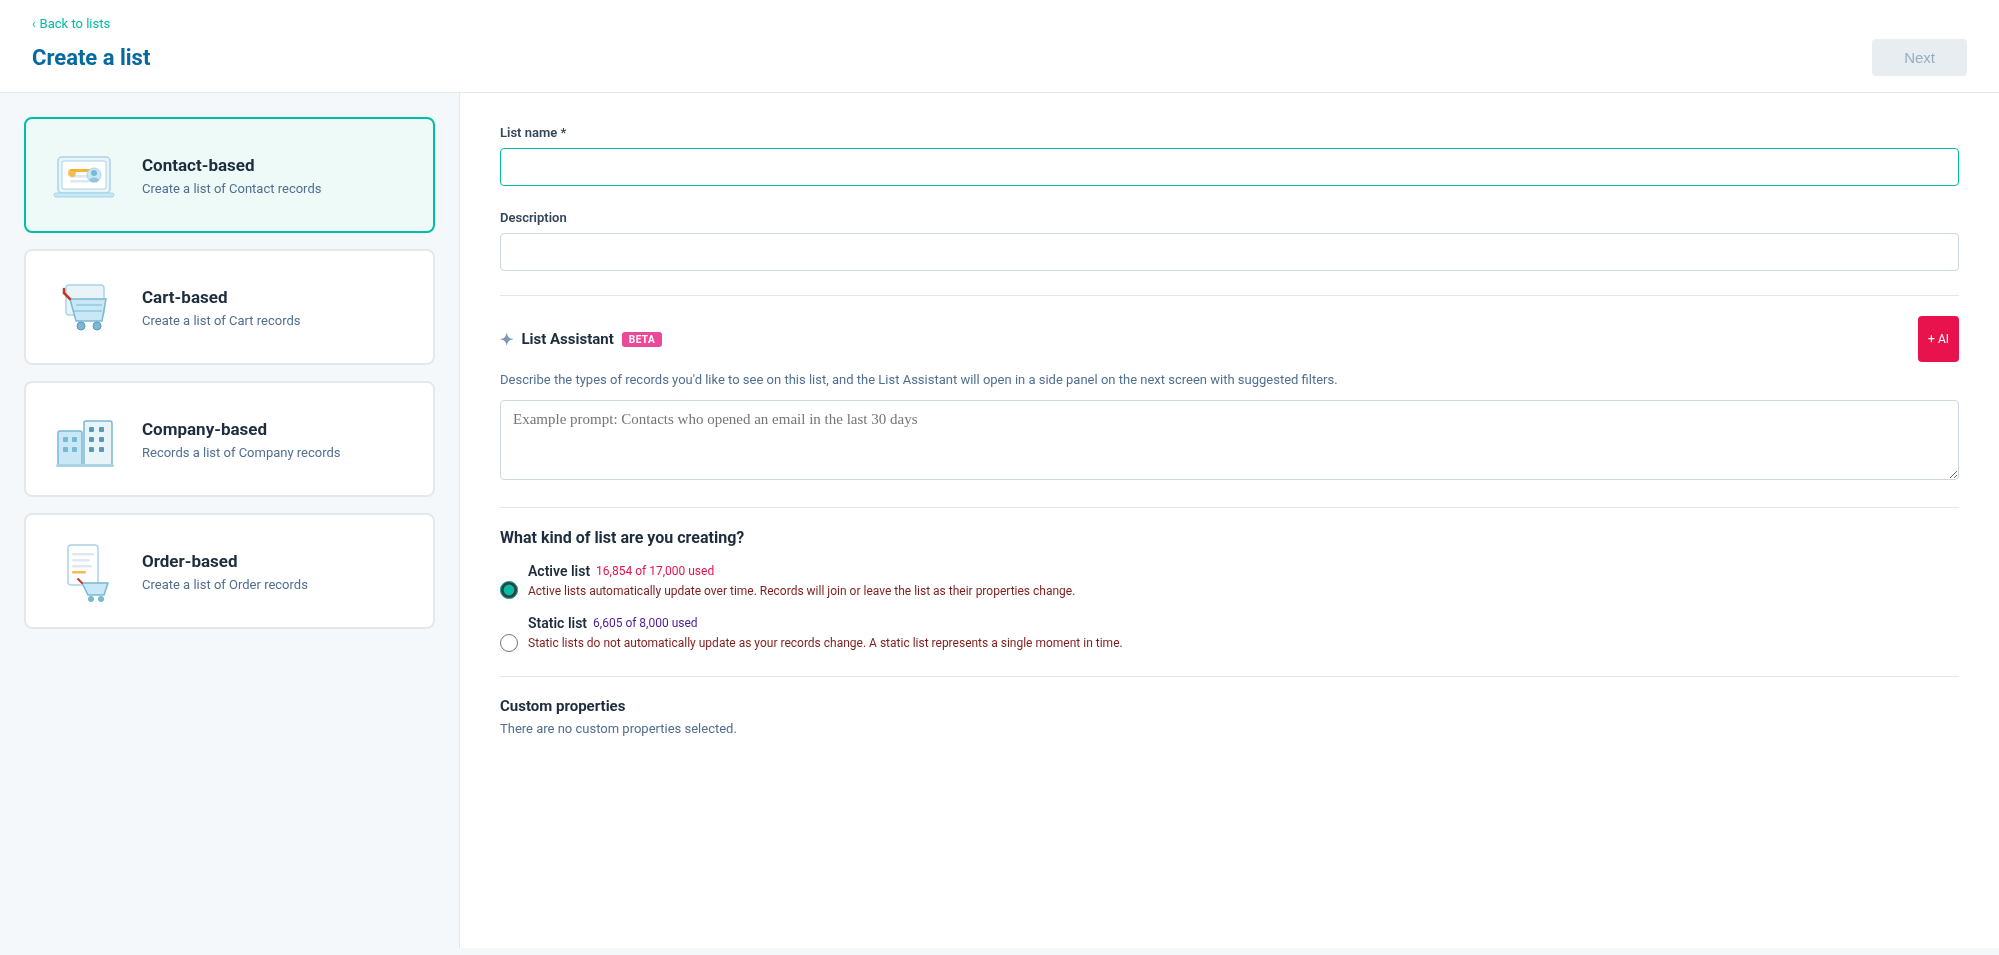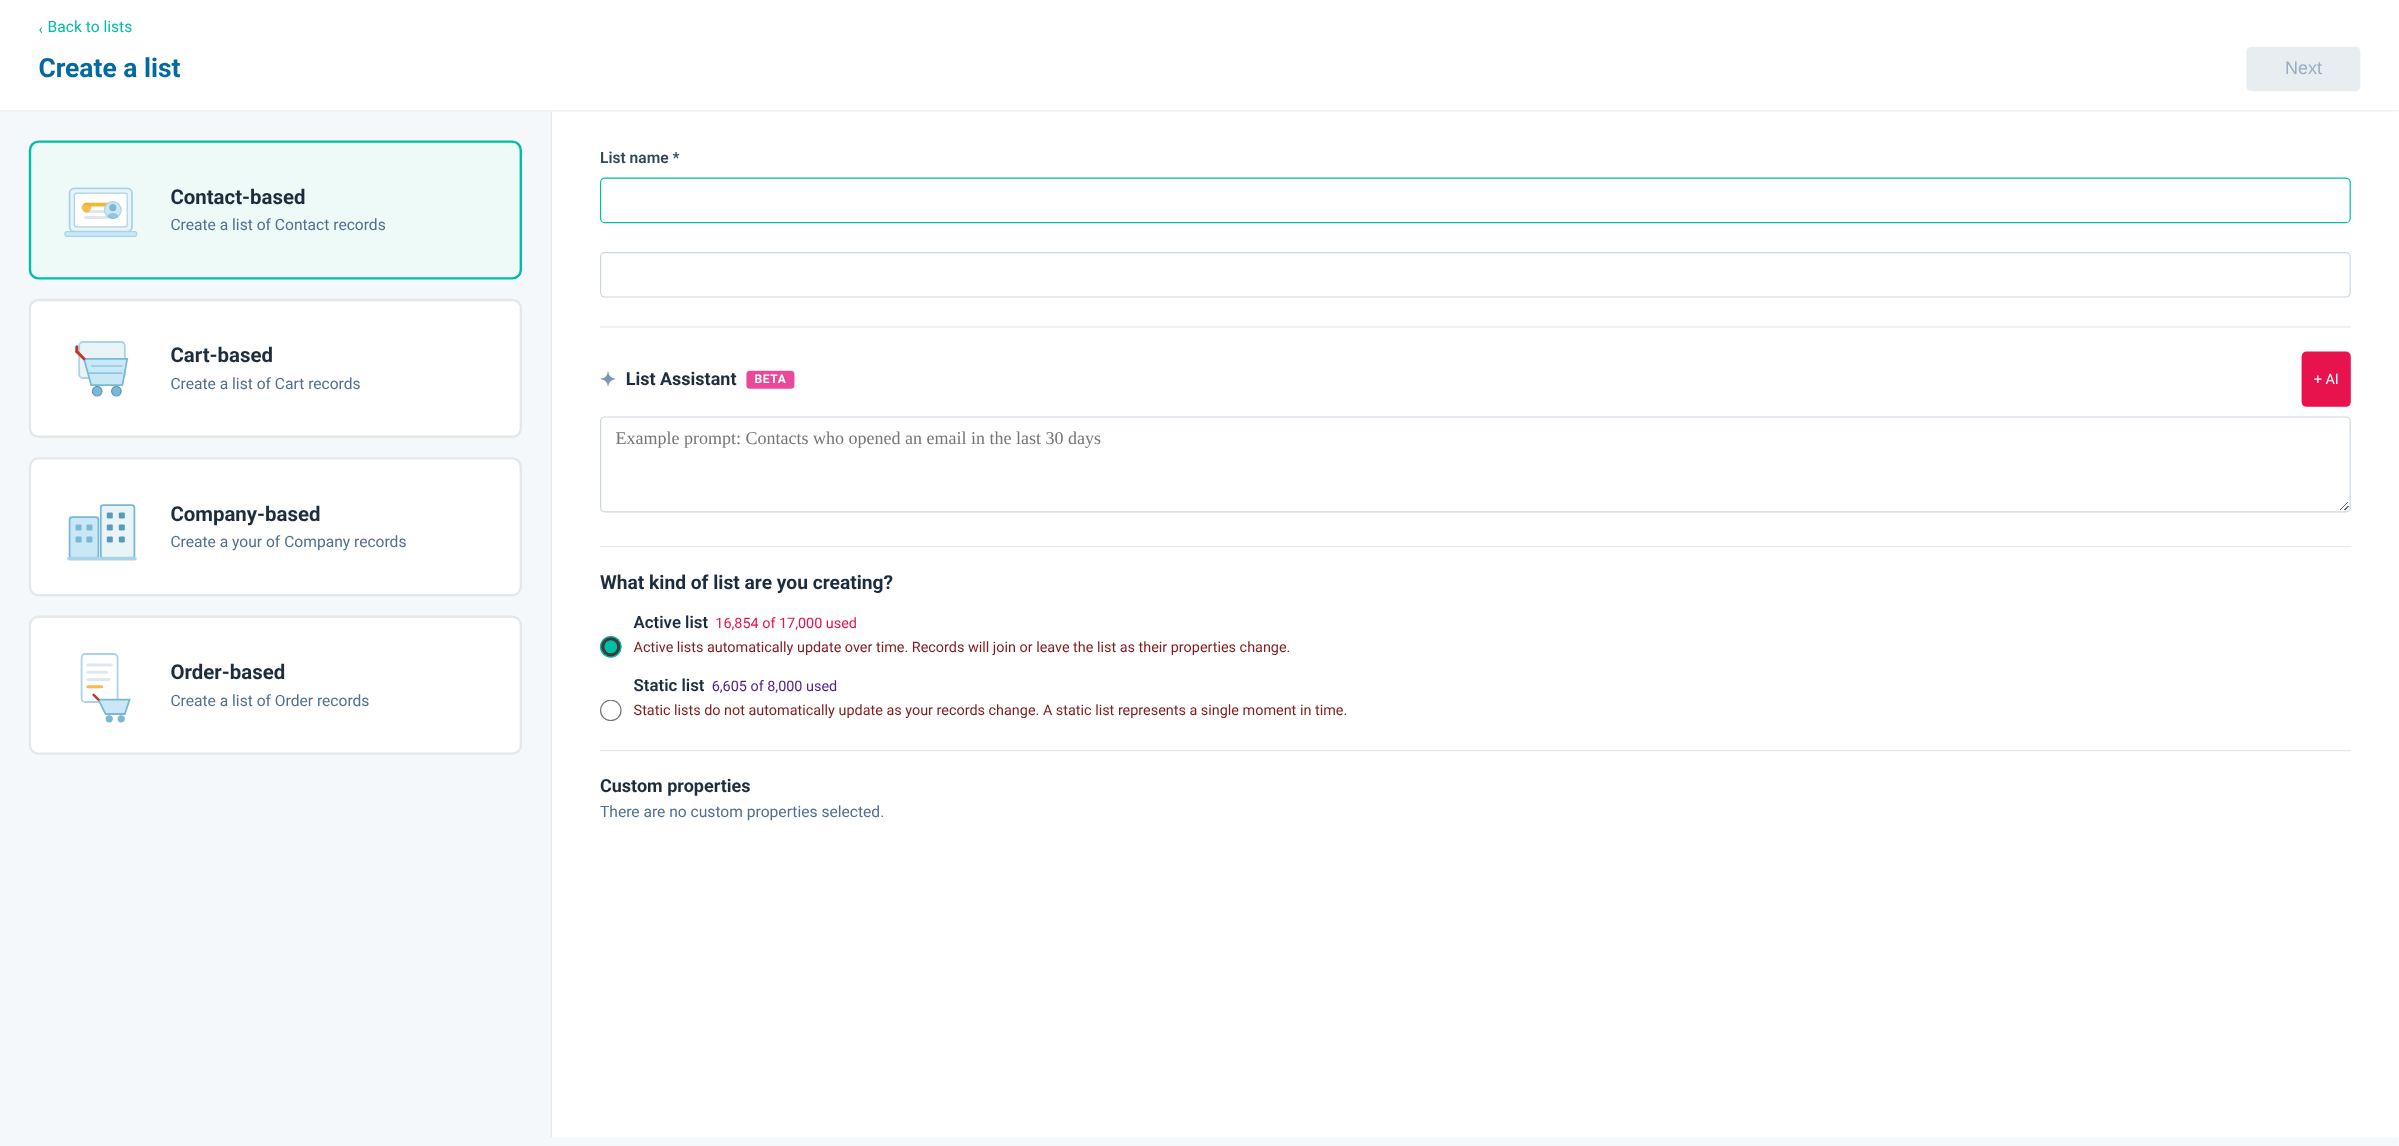--- a/index.html
+++ b/index.html
@@ -362,21 +362,21 @@
           <rect x="39" y="34" width="5" height="5" rx="1" fill="#5a9ab8"></rect>
           <rect x="49" y="34" width="5" height="5" rx="1" fill="#5a9ab8"></rect>
           <rect x="39" y="44" width="5" height="5" rx="1" fill="#5a9ab8"></rect>
           <rect x="49" y="44" width="5" height="5" rx="1" fill="#5a9ab8"></rect>
 
           <rect x="6" y="61" width="58" height="3" rx="1.5" fill="#aad4e6"></rect>
         </svg>
       </div>
       <div class="card-text">
         <h3>Company-based</h3>
-        <p>Create a your of Company records</p>
+        <p>Records a list of Company records</p>
       </div>
     </div>
 
     <div class="list-type-card">
       <div class="card-icon">
         <svg width="72" height="72" viewBox="0 0 72 72" fill="none" xmlns="http://www.w3.org/2000/svg">
 
           <rect x="18" y="10" width="30" height="40" rx="3" fill="#fff" stroke="#aad4e6" stroke-width="1.5"></rect>
           <rect x="22" y="18" width="22" height="2.5" rx="1.25" fill="#e0e8ef"></rect>
           <rect x="22" y="24" width="18" height="2.5" rx="1.25" fill="#e0e8ef"></rect>
@@ -398,36 +398,38 @@
   </div>
 
   <div class="right-panel">
 
     <div class="field-group">
       <label class="field-label">List name *</label>
       <input type="text" class="text-input" placeholder="" style="">
     </div>
 
     <div class="field-group">
+      <label class="field-label">Description</label>
       <input type="text" class="text-input no-focus" placeholder="" style="">
     </div>
 
     <hr class="divider">
 
     <div class="field-group">
       <div class="assistant-header">
         <div class="assistant-title">
           <span class="sparkle-icon">✦</span>
           <span>List Assistant</span>
           <span class="beta-badge">BETA</span>
         </div>
         <div class="ai-badge">
           <span>+ AI</span>
         </div>
       </div>
+      <p class="assistant-description">Describe the types of records you'd like to see on this list, and the List Assistant will open in a side panel on the next screen with suggested filters.</p>
       <textarea class="assistant-textarea" placeholder="Example prompt: Contacts who opened an email in the last 30 days" style=""></textarea>
     </div>
 
     <hr class="divider">
 
     <div class="field-group">
       <div class="section-title">What kind of list are you creating?</div>
 
       <div class="radio-group">
 

